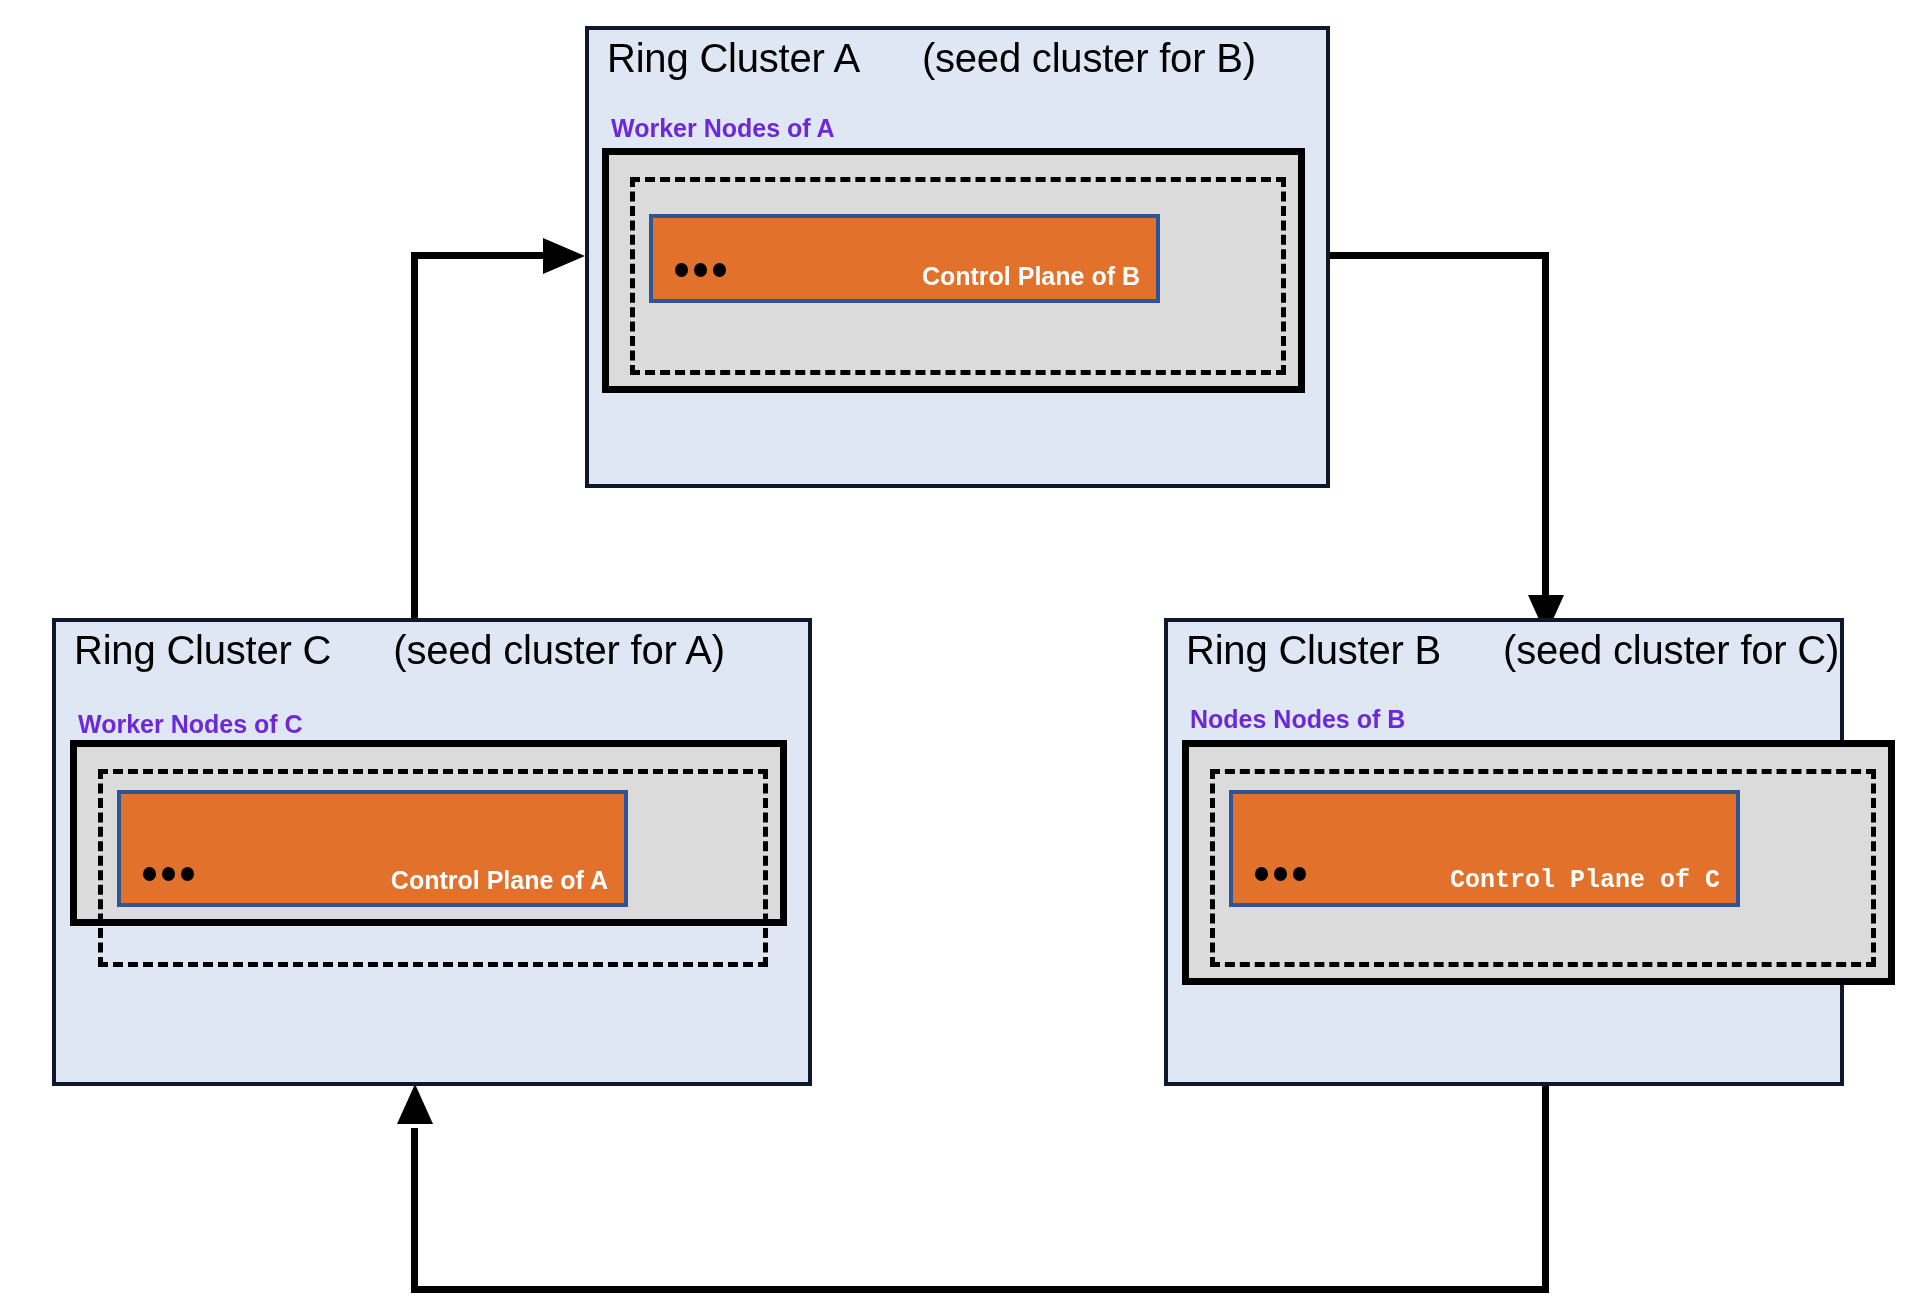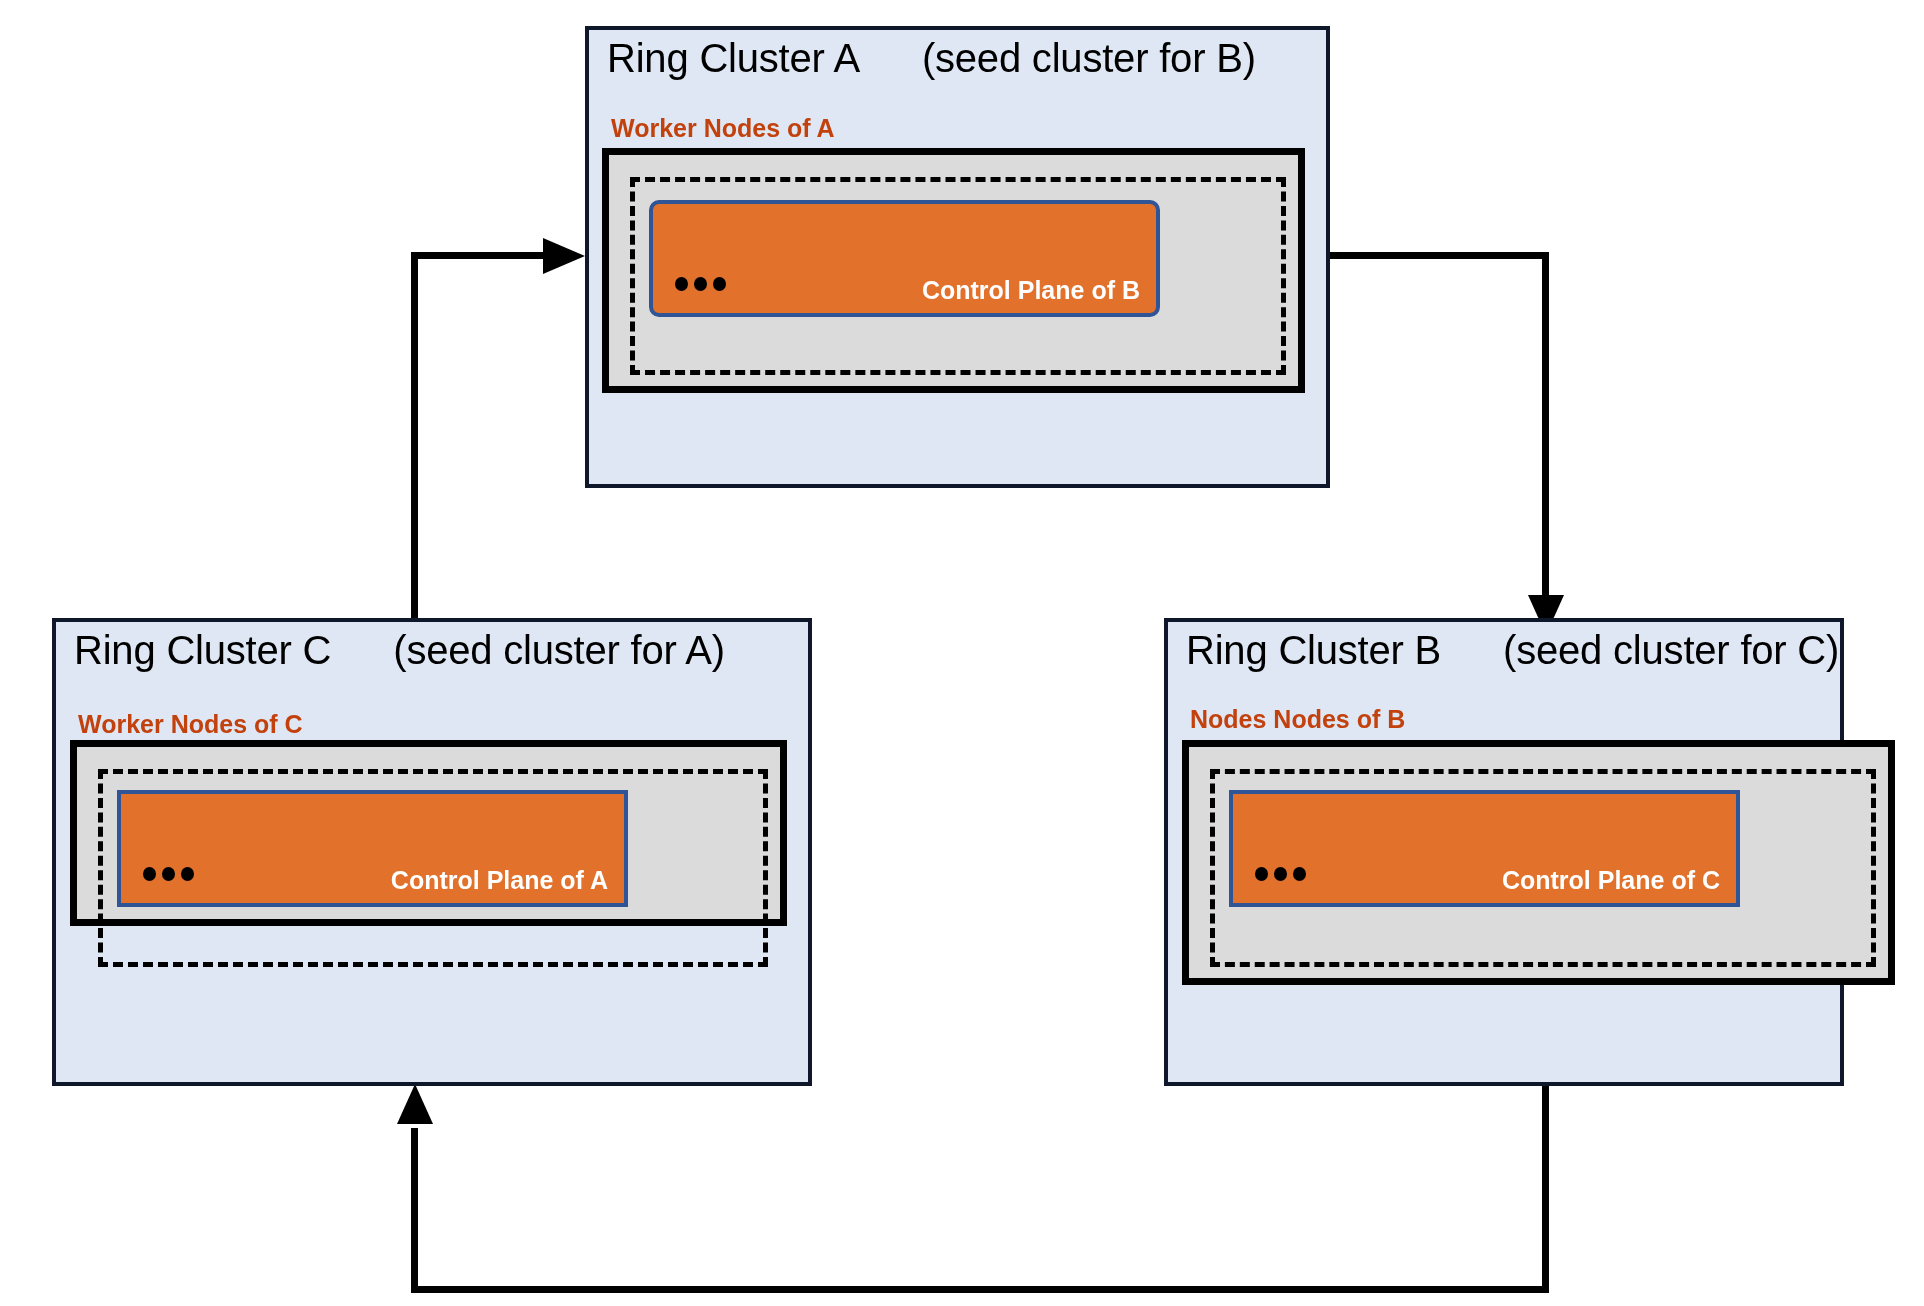--- a/index.html
+++ b/index.html
@@ -37,21 +37,21 @@
   }
   .cluster-title .seed {
     display: inline-block;
     margin-left: 62px;
   }
   .worker-label {
     position: absolute;
     left: 22px;
     font-size: 25px;
     font-weight: 700;
-    color: #c2410c;
+    color: #6d28d9;
     white-space: nowrap;
   }
 
   
   .worker-box {
     position: absolute;
     background: #dbdbdb;
     border: 7px solid #000000;
     box-sizing: border-box;
   }
@@ -129,21 +129,21 @@
 
   <div class="cluster" style="left:585px; top:26px; width:745px; height:462px;">
     <div class="cluster-title">
       <span>Ring Cluster A</span><span class="seed">(seed cluster for B)</span>
     </div>
 
     <div class="worker-label" style="top:84px;">Worker Nodes of A</div>
 
     <div class="worker-box" style="left:13px; top:118px; width:703px; height:245px;">
       <div class="node-dashed" style="left:21px; top:22px; width:656px; height:198px;">
-        <div class="control-plane" style="left:14px; top:18px; width:511px; height:117px;border-radius:10px;">
+        <div class="control-plane" style="left:14px; top:32px; width:511px; height:89px;">
           <div class="ellipsis-dots">
             <i></i>
               <i></i>
               <i></i>
           </div>
           <div class="cp-label">Control Plane of B</div>
         </div>
       </div>
     </div>
   </div>
@@ -169,21 +169,21 @@
     </div>
   </div>
 
   <div class="cluster" style="left:1164px; top:618px; width:680px; height:468px;">
     <div class="cluster-title">
       <span>Ring Cluster B</span><span class="seed">(seed cluster for C)</span>
     </div>
 
     <div class="worker-label" style="top:83px;">Nodes Nodes of B</div>
 
-    <div class="worker-box" style="left:14px; top:118px; width:713px; height:245px;">
+    <div class="worker-box" style="left:14px; top:118px; width:713px; height:245px;font-family:Liberation Mono, monospace;">
       <div class="node-dashed" style="left:21px; top:22px; width:666px; height:198px;">
         <div class="control-plane" style="left:14px; top:16px; width:511px; height:117px;">
           <div class="ellipsis-dots">
             <i></i>
               <i></i>
               <i></i>
           </div>
           <div class="cp-label">Control Plane of C</div>
         </div>
       </div>

